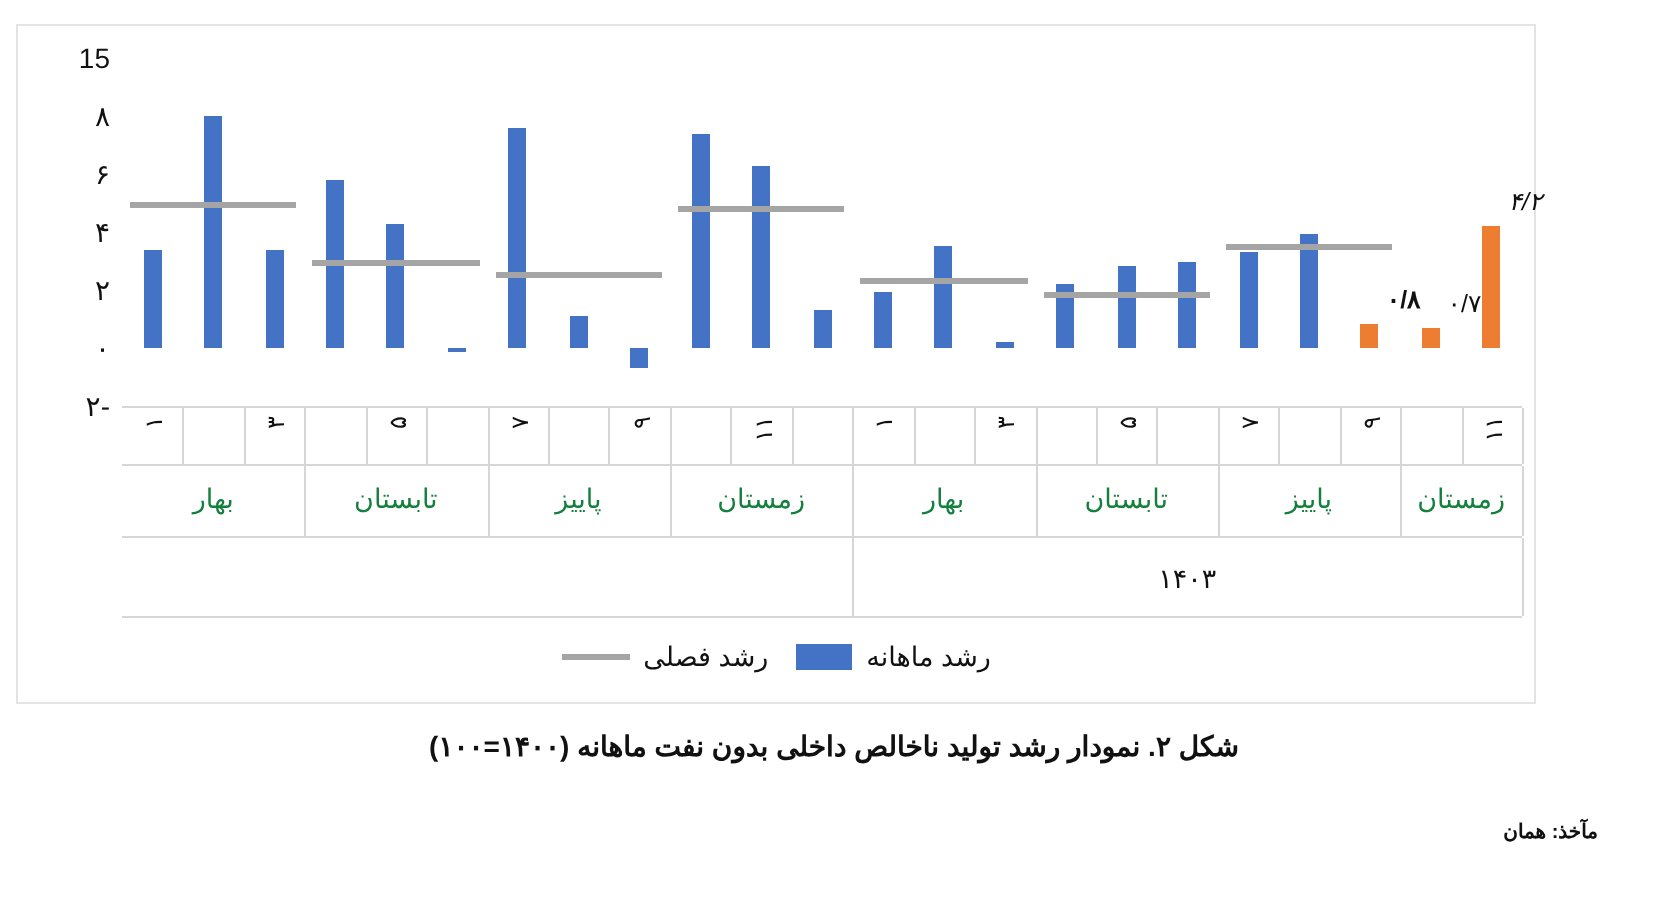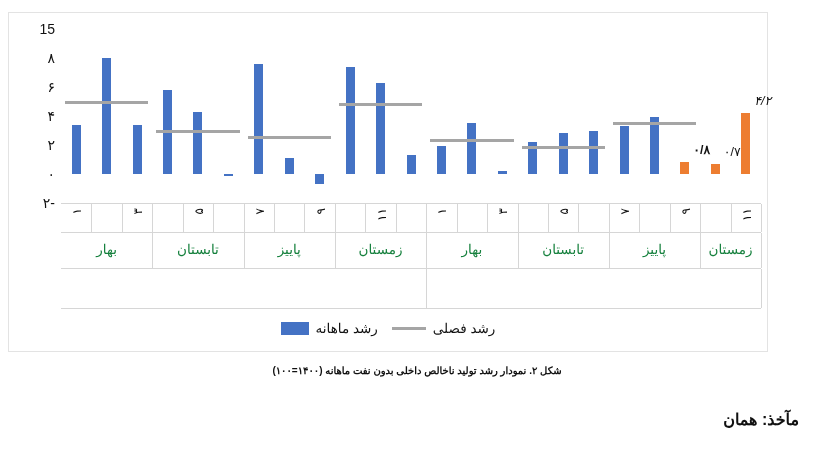--- a/index.html
+++ b/index.html
@@ -73,25 +73,25 @@
     display:flex;flex-direction:row-reverse;justify-content:center;
     align-items:center;gap:14px;direction:rtl;
   }
   .lgitem{display:flex;flex-direction:row-reverse;align-items:center;gap:7px;}
   .lgswatch-bar{width:28px;height:13px;background:#4472c4;}
   .lgswatch-line{width:34px;height:3px;background:#a5a5a5;}
   .lgtext{font-size:13.5px;direction:rtl;color:#111;}
   
   #caption{
     position:absolute;left:0;right:0;top:365px;text-align:center;
-    font-size:10px;font-weight:bold;direction:rtl;color:#111;
+    font-size:14px;font-weight:bold;direction:rtl;color:#111;
   }
   #source{
     position:absolute;right:35px;top:410px;text-align:right;
-    font-size:16px;font-weight:bold;direction:rtl;color:#111;
+    font-size:10px;font-weight:bold;direction:rtl;color:#111;
   }
 </style>
 </head>
 <body>
 
 <div id="chart-frame">
 
   <div id="plot">
       <div class="ylabel" style="top: 174px;">-۲</div>
       <div class="ylabel" style="top: 145px;">۰</div>
@@ -188,29 +188,30 @@
       <div class="slabel" style="left: 456.522px; width: 91.3043px;">تابستان</div>
       <div class="sdiv" style="left: 547.826px; width: 91.3043px;"></div>
       <div class="slabel" style="left: 547.826px; width: 91.3043px;">پاییز</div>
       <div class="sdiv" style="left: 639.13px; width: 60.8696px;"></div>
       <div class="slabel" style="left: 639.13px; width: 60.8696px;">زمستان</div>
     </div>
 
   <div id="year-band">
       <div class="ydiv" style="left: 0px; width: 365.217px;"></div>
       <div class="ydiv" style="left: 365.217px; width: 334.783px;"></div>
+      <div class="ylabel-year" style="left: 365.217px; width: 334.783px;">۱۴۰۳</div>
     </div>
 
   <div id="legend">
+    <div class="lgitem">
+      <span class="lgswatch-line"></span>
+      <span class="lgtext">رشد فصلی</span>
+    </div>
     <div class="lgitem">
       <span class="lgswatch-bar"></span>
       <span class="lgtext">رشد ماهانه</span>
     </div>
-    <div class="lgitem">
-      <span class="lgswatch-line"></span>
-      <span class="lgtext">رشد فصلی</span>
-    </div>
   </div>
 
 </div>
 
 <div id="caption">شکل ۲. نمودار رشد تولید ناخالص داخلی بدون نفت ماهانه (۱۴۰۰=۱۰۰)</div>
 <div id="source">مآخذ: همان</div>
 
 </body></html>

